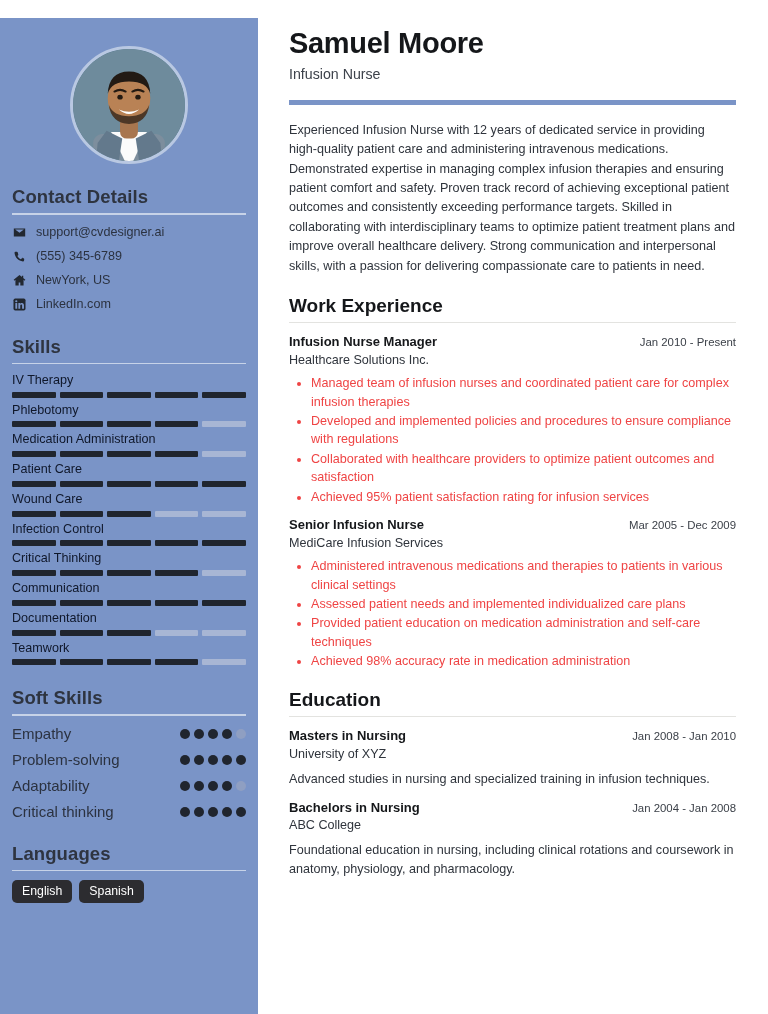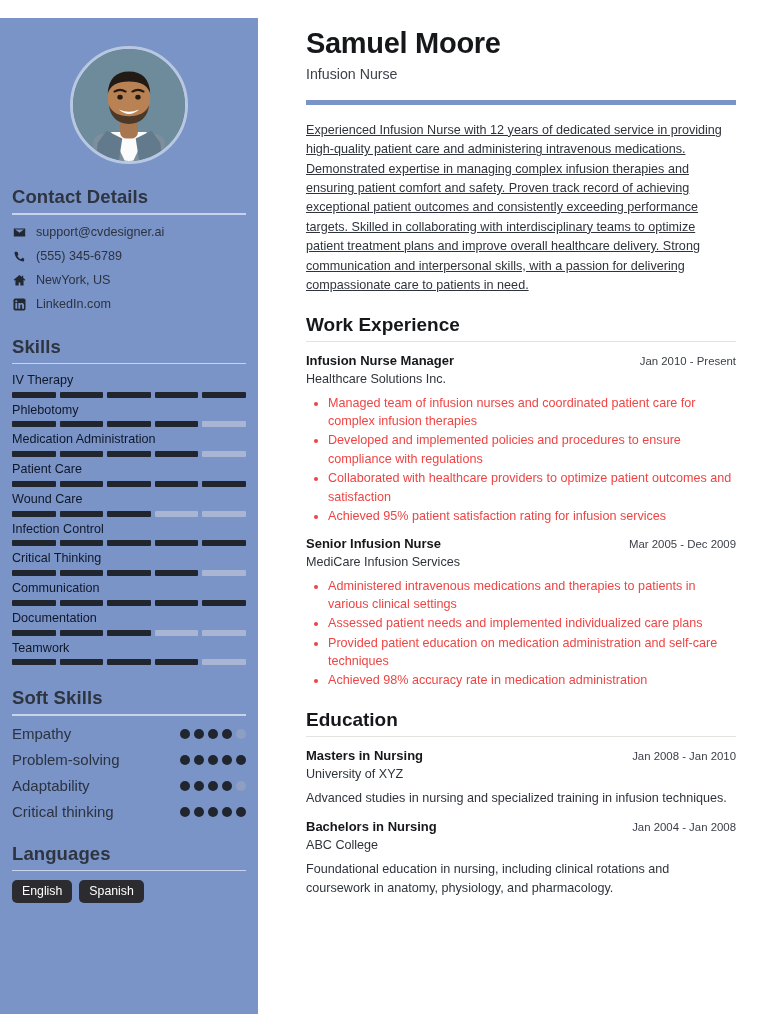--- a/index.html
+++ b/index.html
@@ -131,21 +131,21 @@
     color: #ffffff;
     font-size: 12.3px;
     padding: 4px 10px 5px;
     border-radius: 5px;
     line-height: 1.15;
   }
 
   
   .main {
     flex: 1;
-    padding: 28px 32px 0 48px;
+    padding: 28px 32px 0 31px;
     background: #ffffff;
     border-radius: 27px;
   }
   .name {
     font-size: 29px;
     font-weight: bold;
     color: #15171a;
     letter-spacing: -0.3px;
     line-height: 1.1;
   }
@@ -158,21 +158,20 @@
     height: 5px;
     background: #7a94c7;
     margin-top: 18px;
     margin-bottom: 16px;
   }
   .summary {
     font-size: 12.6px;
     line-height: 1.54;
     color: #2f343c;
     text-align: left;
-    text-decoration: underline;
   }
 
   .main-section { margin-top: 19px; }
   .main-title {
     font-size: 19px;
     font-weight: bold;
     color: #15171a;
     padding-bottom: 5px;
   }
   .main-rule {

